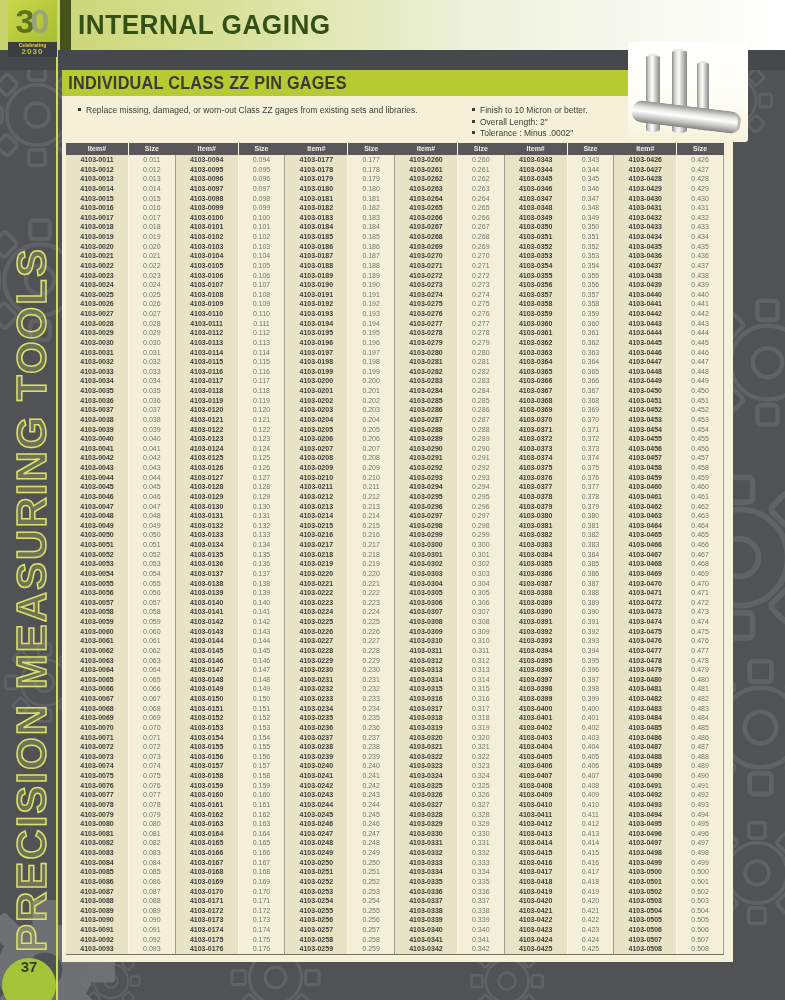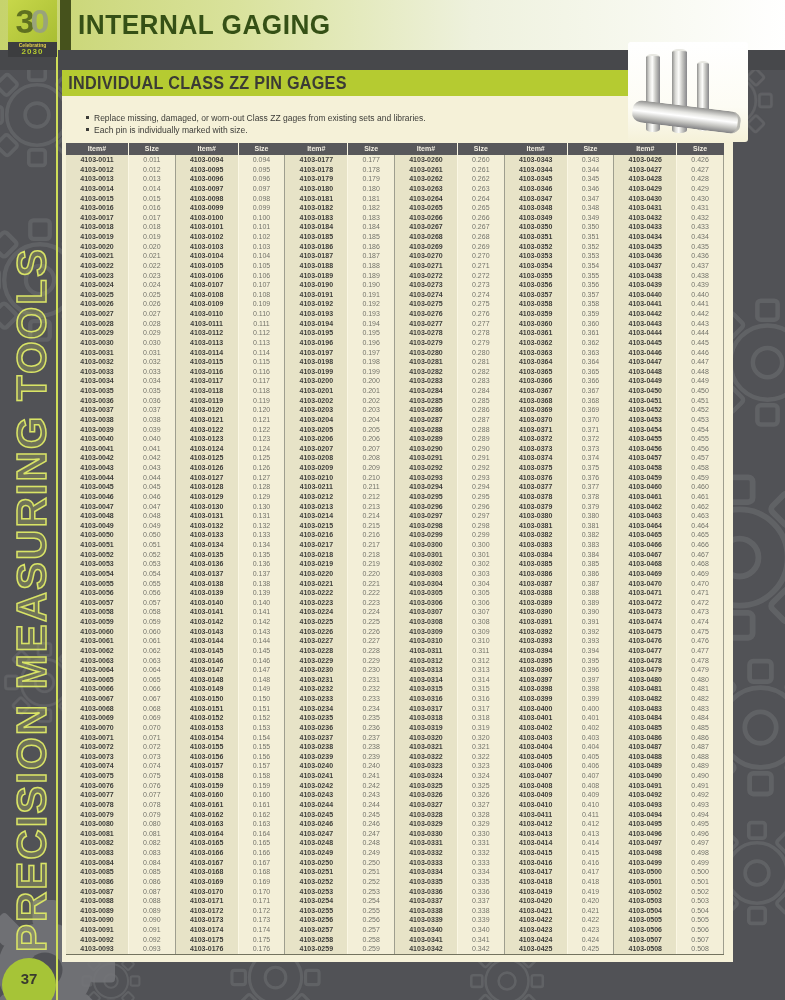--- a/index.html
+++ b/index.html
@@ -24,29 +24,29 @@
   .title-divider{position:absolute;left:60px;top:0;width:11px;height:50px;background:#46521c;z-index:4;}
   .page-title{position:absolute;left:78px;top:10px;margin:0;font-size:27px;font-weight:900;
               letter-spacing:.5px;color:#355016;transform:scaleX(.97);transform-origin:left;z-index:4;}
   
   .sidebar-line{position:absolute;left:56px;top:50px;width:2px;height:950px;background:#cedd58;z-index:1;}
   .sidebar-text{position:absolute;left:8px;top:952px;transform:rotate(-90deg);transform-origin:0 0;
                 white-space:nowrap;font-size:42px;font-weight:700;letter-spacing:2px;z-index:1;
                 color:rgba(217,228,102,.22);-webkit-text-stroke:1.5px #d9e466;}
   .page-circle{position:absolute;left:2px;top:958px;width:54px;height:54px;border-radius:50%;
                background:#a6c437;z-index:2;display:flex;align-items:flex-start;justify-content:center;}
-  .page-circle span{margin-top:12px;font-size:15px;font-weight:800;color:#3a3b2f;}
+  .page-circle span{font-size:15px;font-weight:800;color:#3a3b2f;}
   
   .section-bar{position:absolute;left:62px;top:70px;width:671px;height:40px;background:#b5cb31;z-index:2;}
   .section-bar h2{margin:0;padding:3px 0 0 7px;font-size:18px;font-weight:900;letter-spacing:.3px;
                   color:#3b3b35;transform:scaleX(.9);transform-origin:left;}
   .panel{position:absolute;left:62px;top:96px;width:671px;height:866px;background:#f5f1d8;z-index:2;}
   
   .bullets{position:absolute;left:0;top:0;width:671px;height:47px;}
-  .bullets ul{list-style:none;margin:12px;padding:0;position:absolute;top:5px;}
+  .bullets ul{list-style:none;margin:4px;padding:0;position:absolute;top:5px;}
   .bullets ul.bl{left:12px;}
   .bullets ul.br{left:406px;}
   .bullets li{font-size:8.5px;line-height:11.5px;color:#3c3c38;white-space:nowrap;}
   .bullets li::before{content:"";display:inline-block;width:3px;height:3px;background:#3c3c38;
                       margin-right:5px;vertical-align:2px;}
   
   .gage-table{position:absolute;left:4px;top:47px;width:658px;border-bottom:1px solid #73735f;}
   .t-head{display:flex;height:12px;background:#58585b;}
   .t-head .pair{border-right:1px solid #58585b;}
   .t-head .c-item,.t-head .c-size{background:transparent;color:#f3efe2;font-weight:bold;
@@ -149,21 +149,25 @@
   </div>
 
   <div class="section-bar">
     <h2>INDIVIDUAL CLASS ZZ PIN GAGES</h2>
   </div>
 
   <div class="panel">
     <div class="bullets">
       <ul class="bl" id="bullets-left">
           <li>Replace missing, damaged, or worn-out Class ZZ gages from existing sets and libraries.</li>
-          <li>Each pin is individually marked with size.</li>
+        </ul>
+      <ul class="br" id="bullets-right">
+          <li>Finish to 10 Micron or better.</li>
+          <li>Overall Length: 2"</li>
+          <li>Tolerance : Minus .0002"</li>
         </ul>
     </div>
     <div class="gage-table">
       <div class="t-head" id="t-head">
           <div class="pair">
             <span class="c-item">Item#</span>
             <span class="c-size">Size</span>
           </div>
           <div class="pair">
             <span class="c-item">Item#</span>

